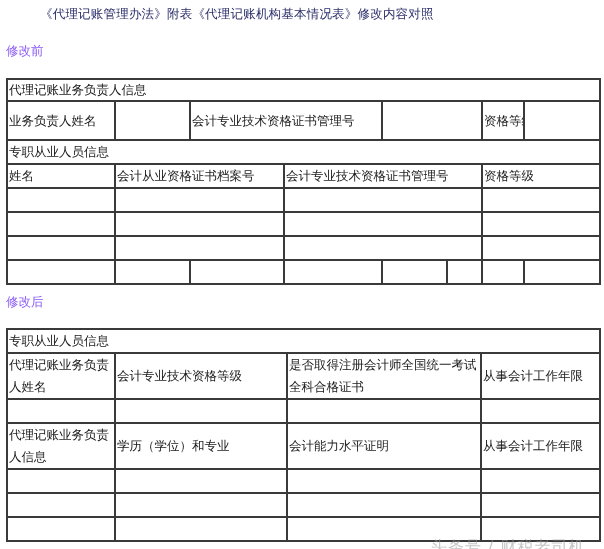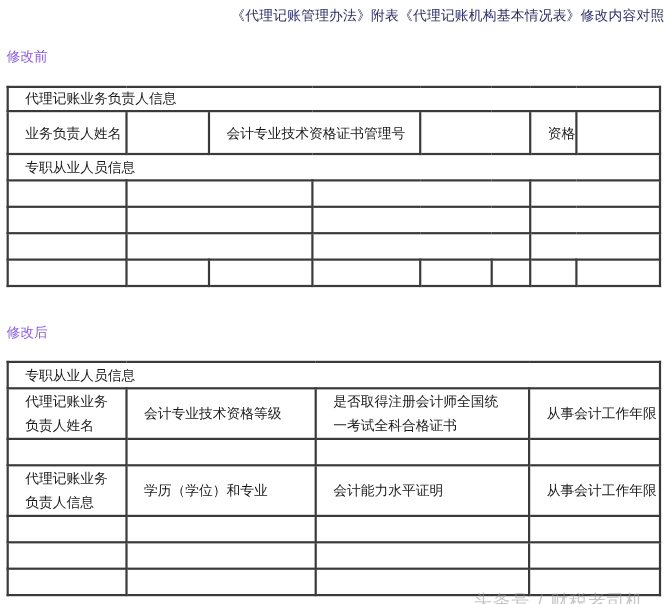--- a/index.html
+++ b/index.html
@@ -1,31 +1,31 @@
 <!DOCTYPE html>
 <html><head>
 <meta charset="utf-8">
 <style>
   html, body { margin: 0; padding: 0; }
   body {
     width: 604px; height: 549px; background: #ffffff; position: relative; overflow: hidden;
     font-family: "DejaVu Sans", "Liberation Sans", sans-serif; color: #1a1a1a;
   }
   .title {
-    position: absolute; left: 0; top: 6px; width: 604px; text-align: right;
+    position: absolute; left: 0; top: 6px; width: 604px; text-align: left;
     font-size: 12.5px; color: #2b2f6a; letter-spacing: 0.2px; padding-left: 40px; box-sizing: border-box;
   }
   .section-label {
     position: absolute; left: 6px; font-size: 12.5px; font-weight: normal; color: #8b5cf6;
   }
   table.grid {
     position: absolute; left: 6px; width: 593px; border-collapse: collapse; table-layout: fixed;
   }
   table.grid td {
-    border: 2px solid #3a3a3a; font-size: 12.5px; padding: 0 15px; vertical-align: middle;
+    border: 2px solid #3a3a3a; font-size: 12.5px; padding: 0 1px; vertical-align: middle;
     line-height: 20px; color: #1a1a1a; white-space: nowrap; overflow: hidden;
   }
   table.grid td.wrap { white-space: normal; line-height: 22px; margin-left: 32px; }
   .watermark {
     position: absolute; left: 431px; top: 516px; font-size: 16px; color: rgba(150,150,150,0.55);
     letter-spacing: 1px; pointer-events: none; margin-top: 21px;
   }
 </style>
 </head>
 <body>
@@ -52,20 +52,26 @@
   <tr style="height:39px">
     <td>业务负责人姓名</td>
     <td></td>
     <td colspan="2">会计专业技术资格证书管理号</td>
     <td colspan="2"></td>
     <td>资格等级</td>
     <td></td>
   </tr>
   <tr style="height:24px">
     <td colspan="8">专职从业人员信息</td>
+  </tr>
+  <tr style="height:24px">
+    <td>姓名</td>
+    <td colspan="2">会计从业资格证书档案号</td>
+    <td colspan="3">会计专业技术资格证书管理号</td>
+    <td colspan="2">资格等级</td>
   </tr>
   <tr style="height:24px">
     <td></td>
     <td colspan="2"></td>
     <td colspan="3"></td>
     <td colspan="2"></td>
   </tr>
   <tr style="height:24px">
     <td></td>
     <td colspan="2"></td>

